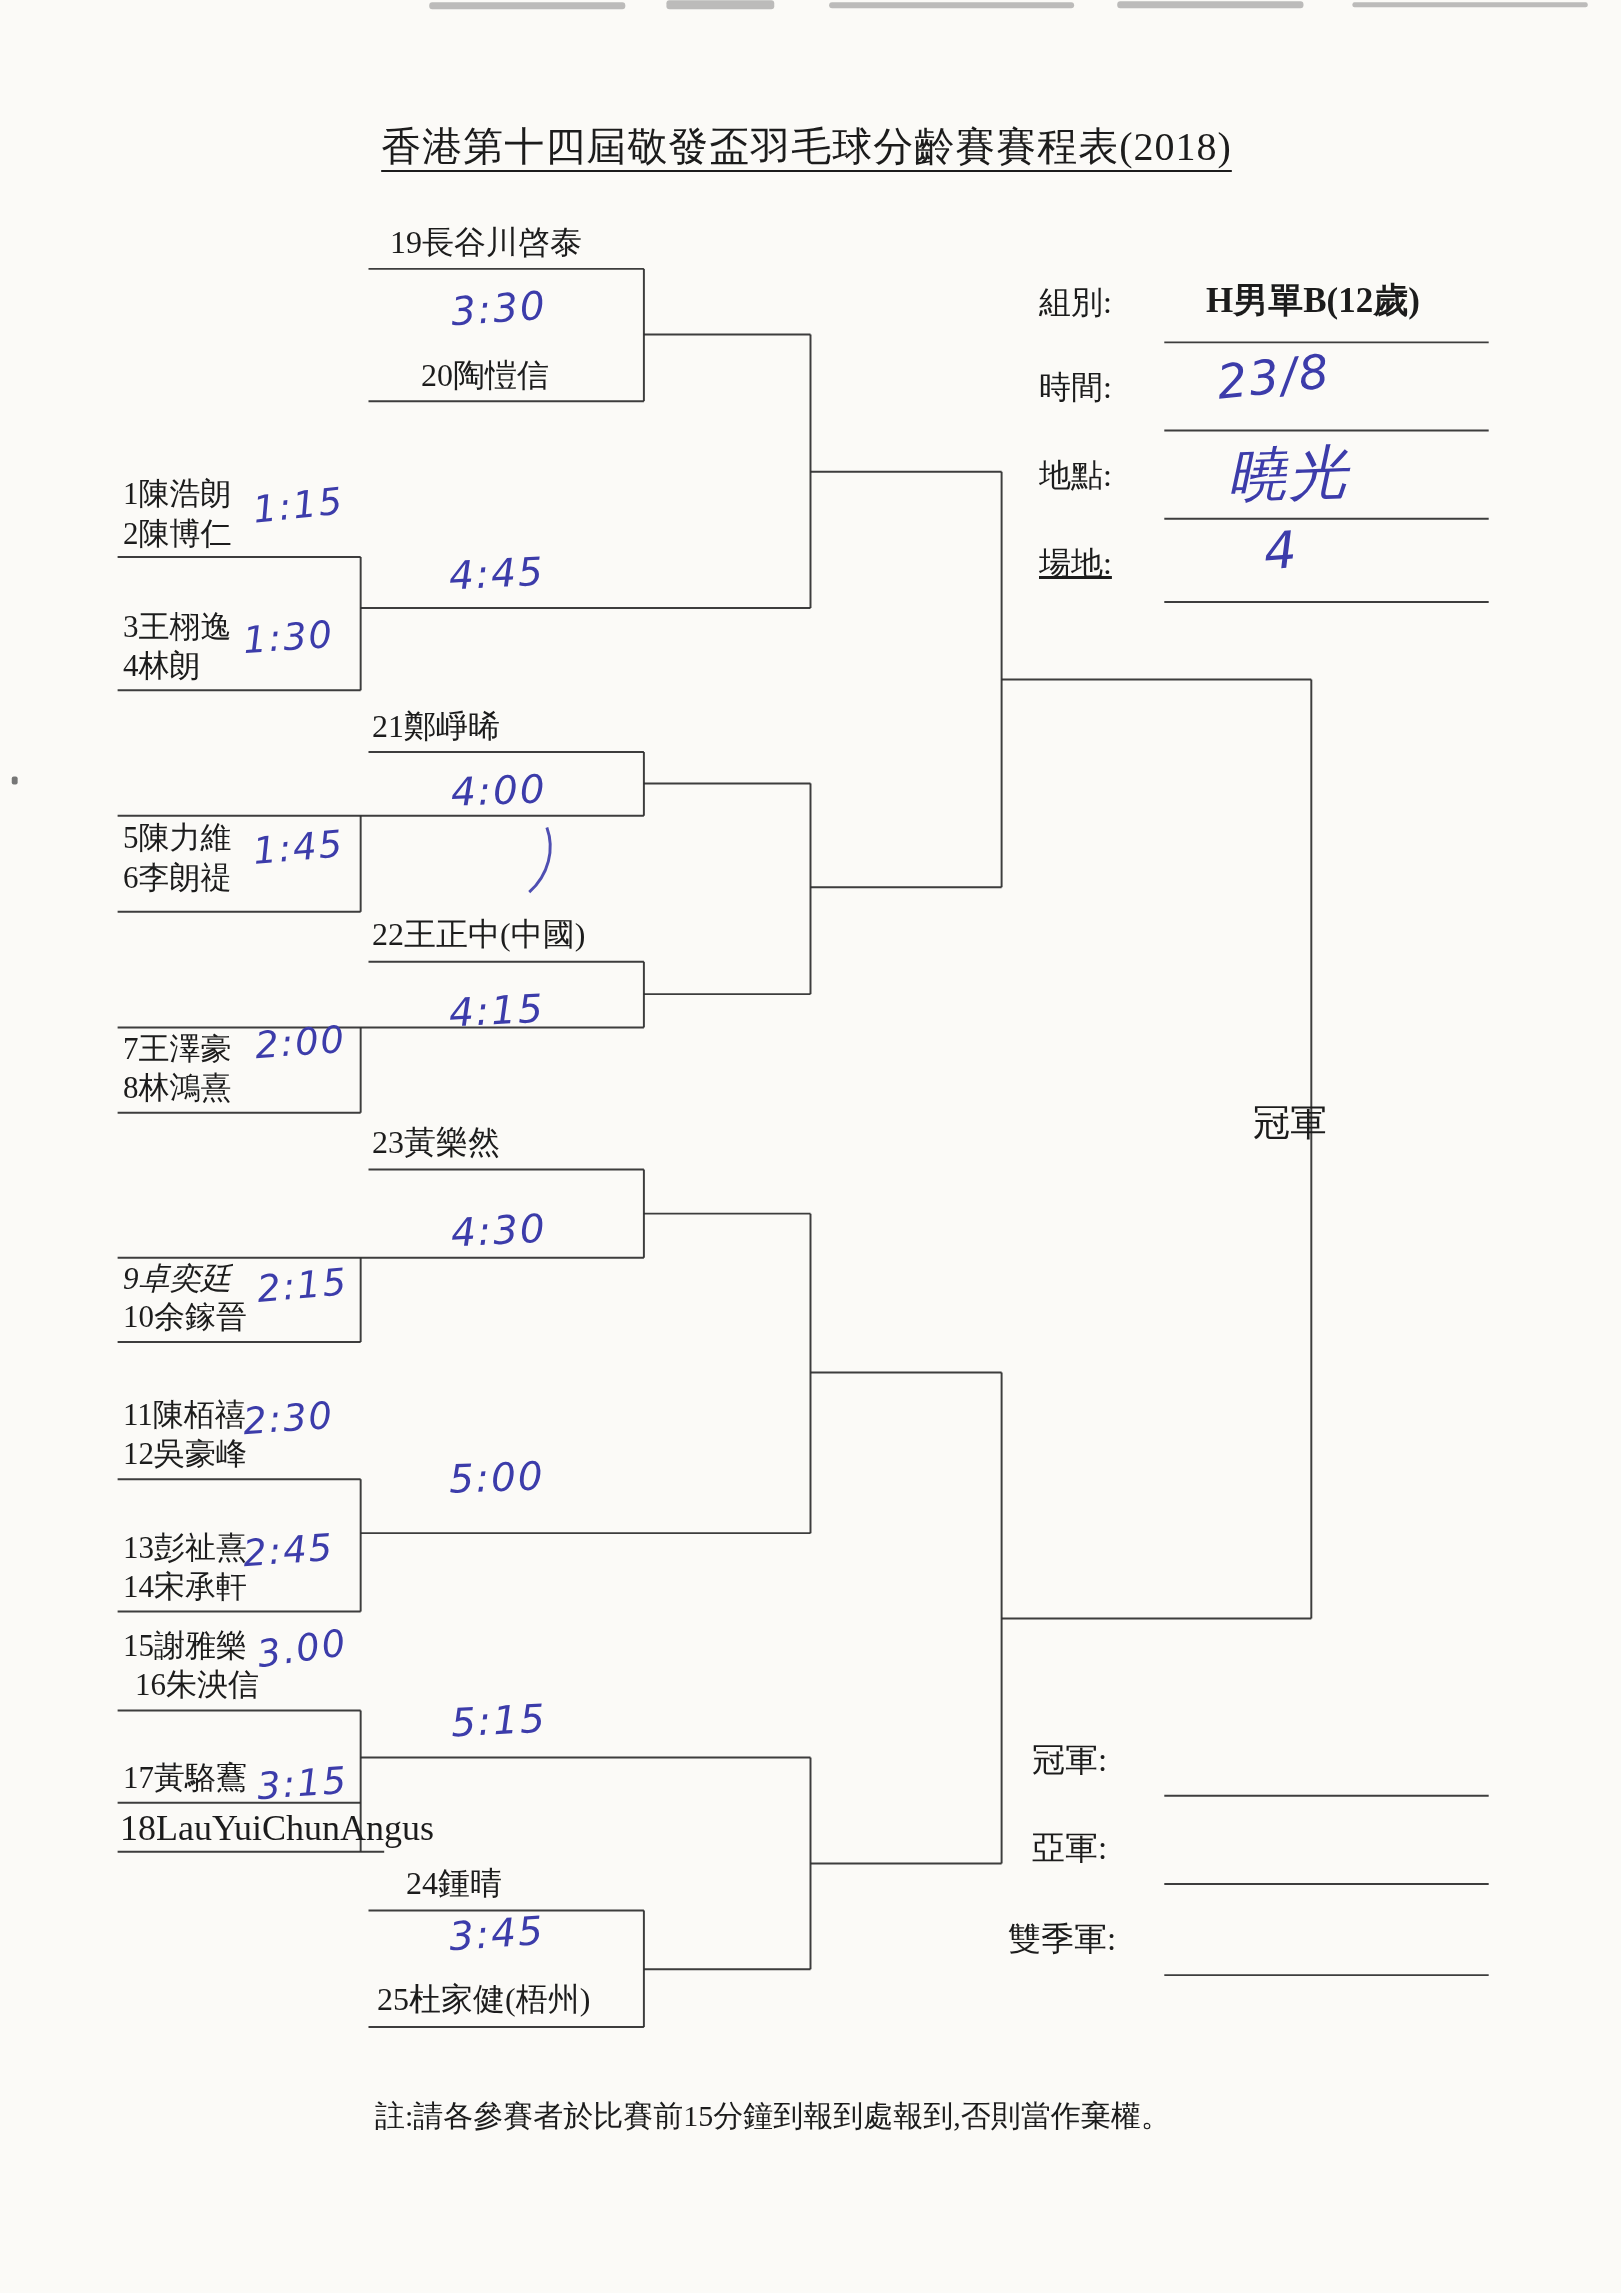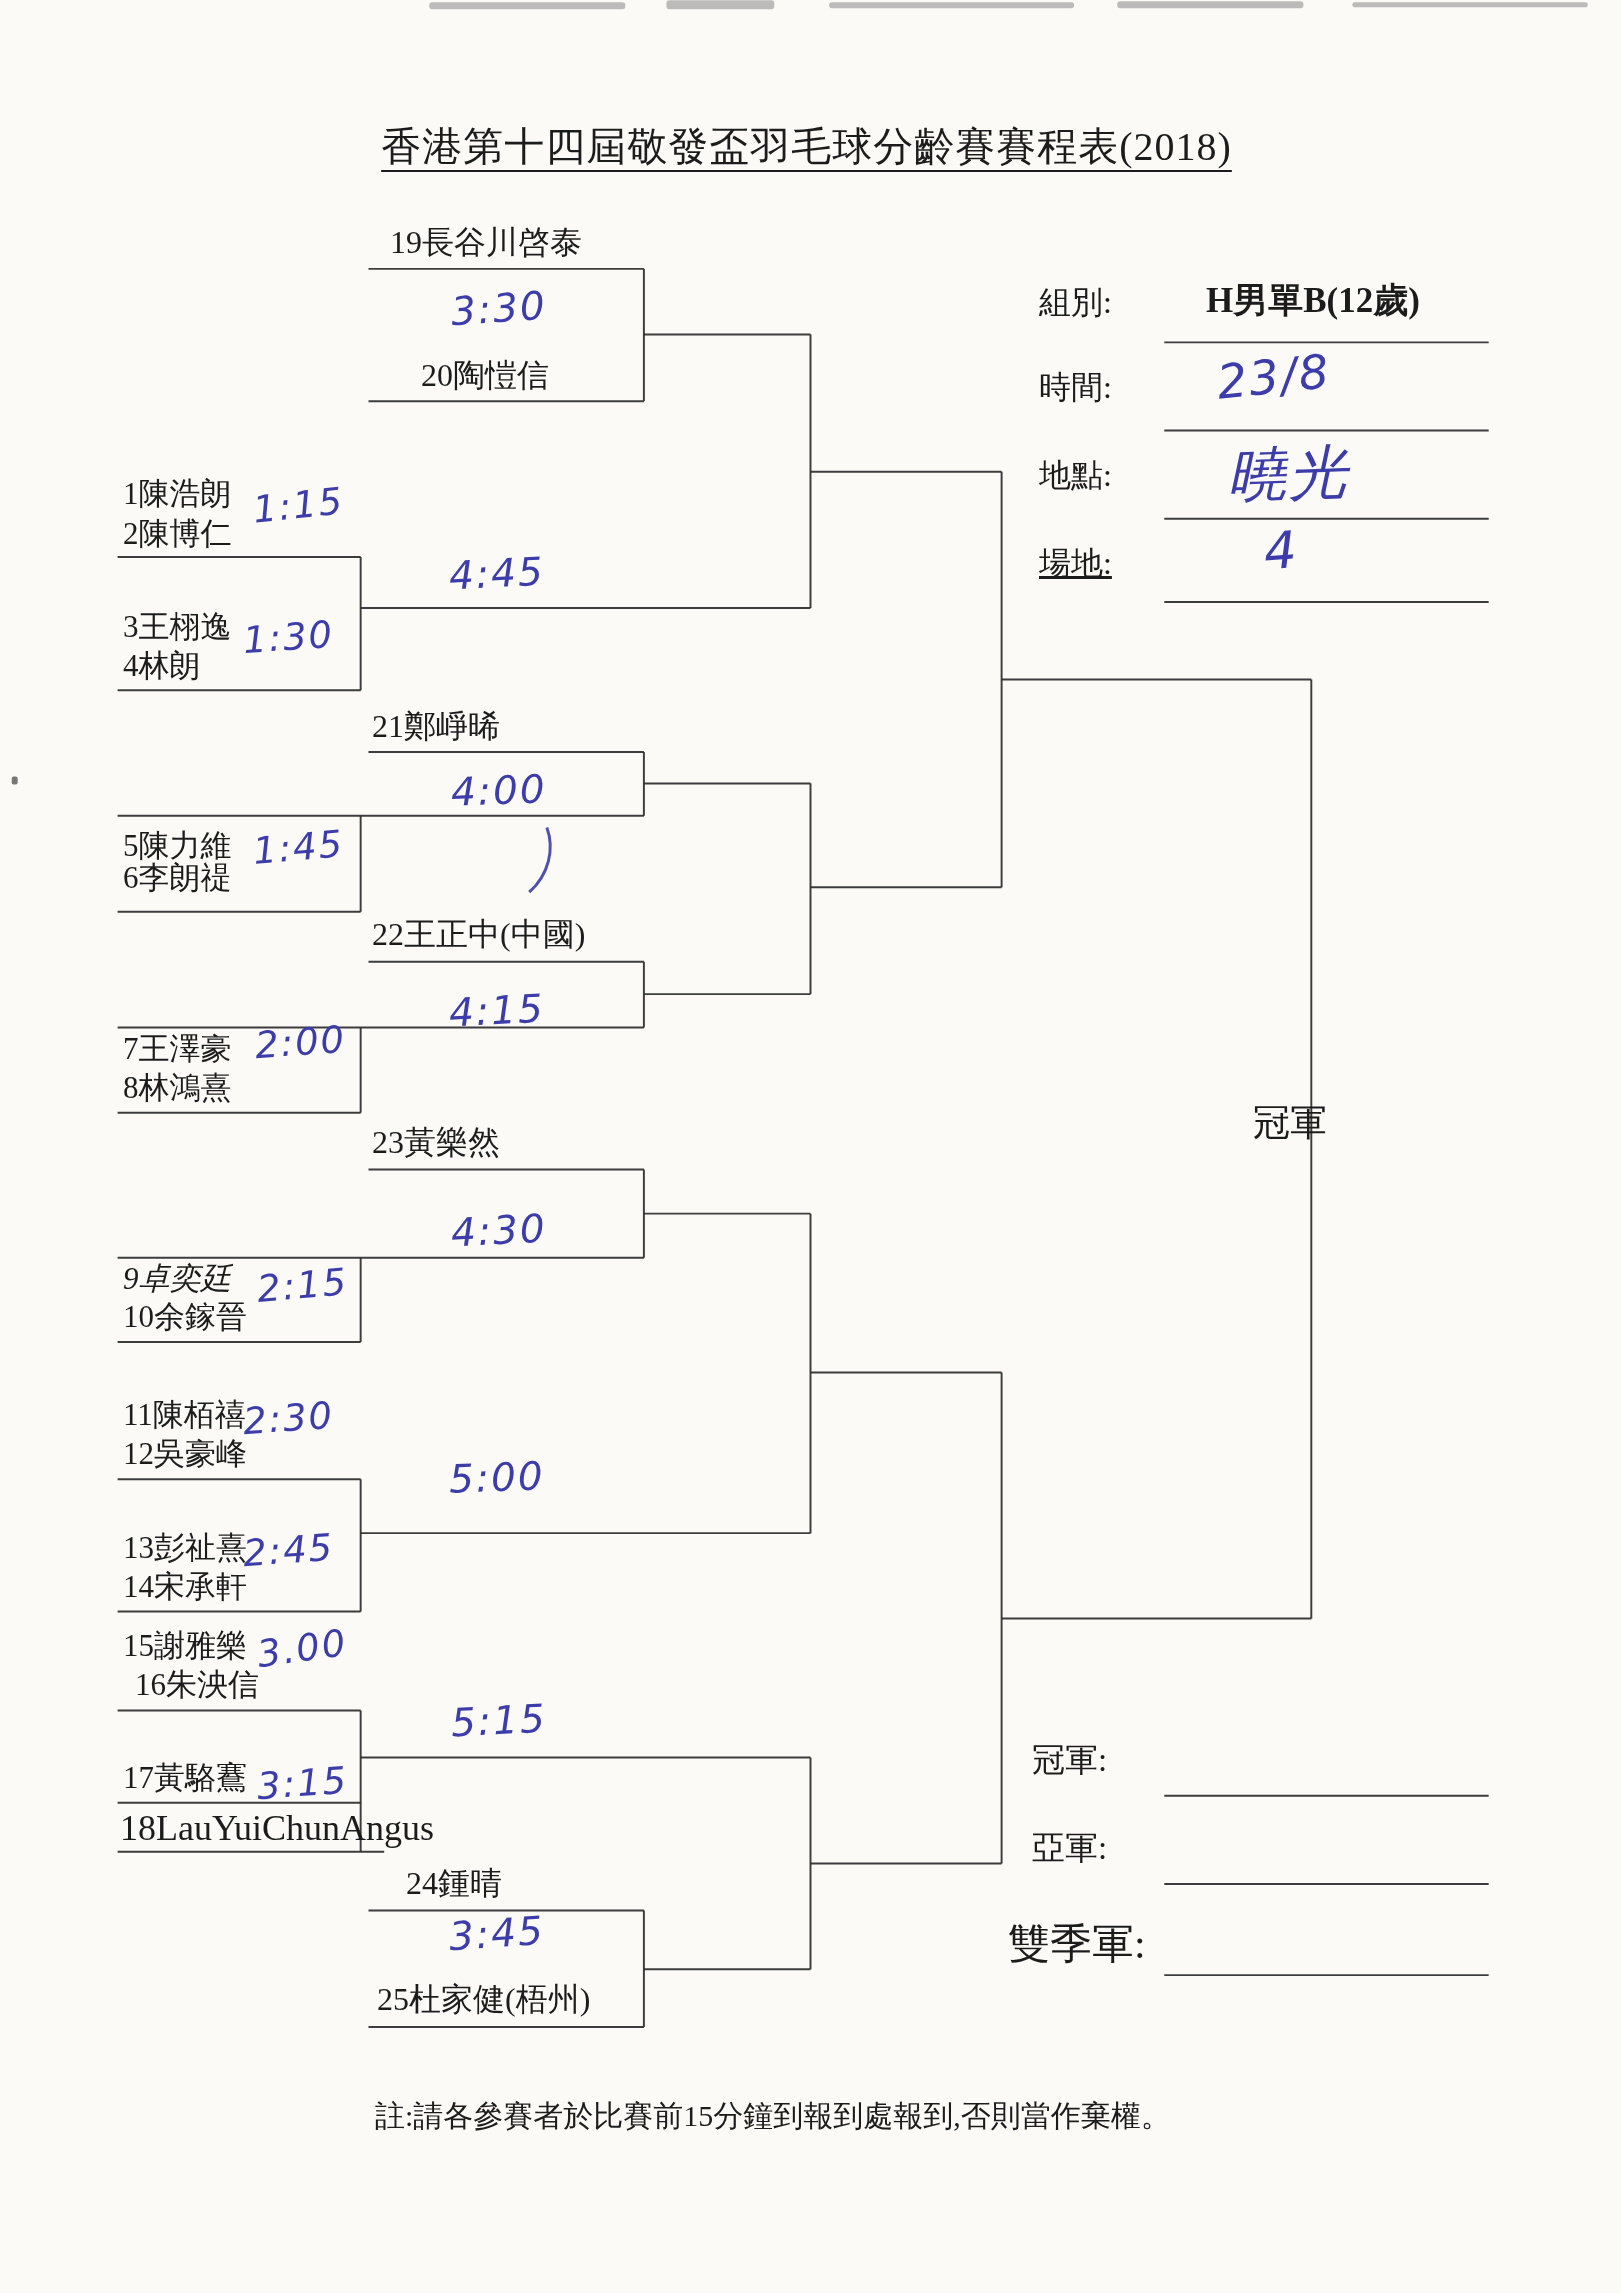--- a/index.html
+++ b/index.html
@@ -134,21 +134,21 @@
   <div class="t" style="left:372px;top:709px;font-size:32px;">21鄭崢晞</div>
   <div class="t" style="left:372px;top:917px;font-size:32px;">22王正中(中國)</div>
   <div class="t" style="left:372px;top:1125px;font-size:32px;">23黃樂然</div>
   <div class="t" style="left:377px;top:1866px;font-size:32px;margin-left:29px;">24鍾晴</div>
   <div class="t" style="left:377px;top:1982px;font-size:32px;">25杜家健(梧州)</div>
 
   <div class="t" style="left:123px;top:477px;font-size:31px;">1陳浩朗</div>
   <div class="t" style="left:123px;top:517px;font-size:31px;">2陳博仁</div>
   <div class="t" style="left:123px;top:610px;font-size:31px;">3王栩逸</div>
   <div class="t" style="left:123px;top:649px;font-size:31px;">4林朗</div>
-  <div class="t" style="left:123px;top:821px;font-size:31px;margin-top:8px;">5陳力維</div>
+  <div class="t" style="left:123px;top:821px;font-size:31px;">5陳力維</div>
   <div class="t" style="left:123px;top:861px;font-size:31px;">6李朗禔</div>
   <div class="t" style="left:123px;top:1032px;font-size:31px;">7王澤豪</div>
   <div class="t" style="left:123px;top:1071px;font-size:31px;">8林鴻熹</div>
   <div class="t" style="left:123px;top:1262px;font-size:31px;font-style:italic;">9卓奕廷</div>
   <div class="t" style="left:123px;top:1300px;font-size:31px;">10余鎵晉</div>
   <div class="t" style="left:123px;top:1398px;font-size:31px;">11陳栢禧</div>
   <div class="t" style="left:123px;top:1437px;font-size:31px;">12吳豪峰</div>
   <div class="t" style="left:123px;top:1531px;font-size:31px;">13彭祉熹</div>
   <div class="t" style="left:123px;top:1570px;font-size:31px;">14宋承軒</div>
   <div class="t" style="left:123px;top:1629px;font-size:31px;">15謝雅樂</div>
@@ -171,18 +171,18 @@
   <div class="hand" style="left:243px;top:1529px;font-size:37px;transform:rotate(-4deg);">2:45</div>
   <div class="hand" style="left:257px;top:1627px;font-size:37px;transform:rotate(-8deg);">3.00</div>
   <div class="hand" style="left:451px;top:1698px;font-size:39px;transform:rotate(-3deg);">5:15</div>
   <div class="hand" style="left:257px;top:1762px;font-size:37px;transform:rotate(-4deg);">3:15</div>
   <div class="hand" style="left:449px;top:1911px;font-size:39px;transform:rotate(-4deg);">3:45</div>
 
   <div class="t" style="left:1253px;top:1102px;font-size:37px;">冠軍</div>
 
   <div class="t" style="left:1032px;top:1742px;font-size:33px;">冠軍:</div>
   <div class="t" style="left:1032px;top:1830px;font-size:33px;">亞軍:</div>
-  <div class="t" style="left:1008px;top:1921px;font-size:42px;">雙季軍:</div>
+  <div class="t" style="left:1008px;top:1921px;font-size:33px;">雙季軍:</div>
 
   <div class="t" style="left:375px;top:2099px;font-size:30px;">註:請各參賽者於比賽前15分鐘到報到處報到,否則當作棄權。</div>
 
 </div>
 
 
 </body></html>

